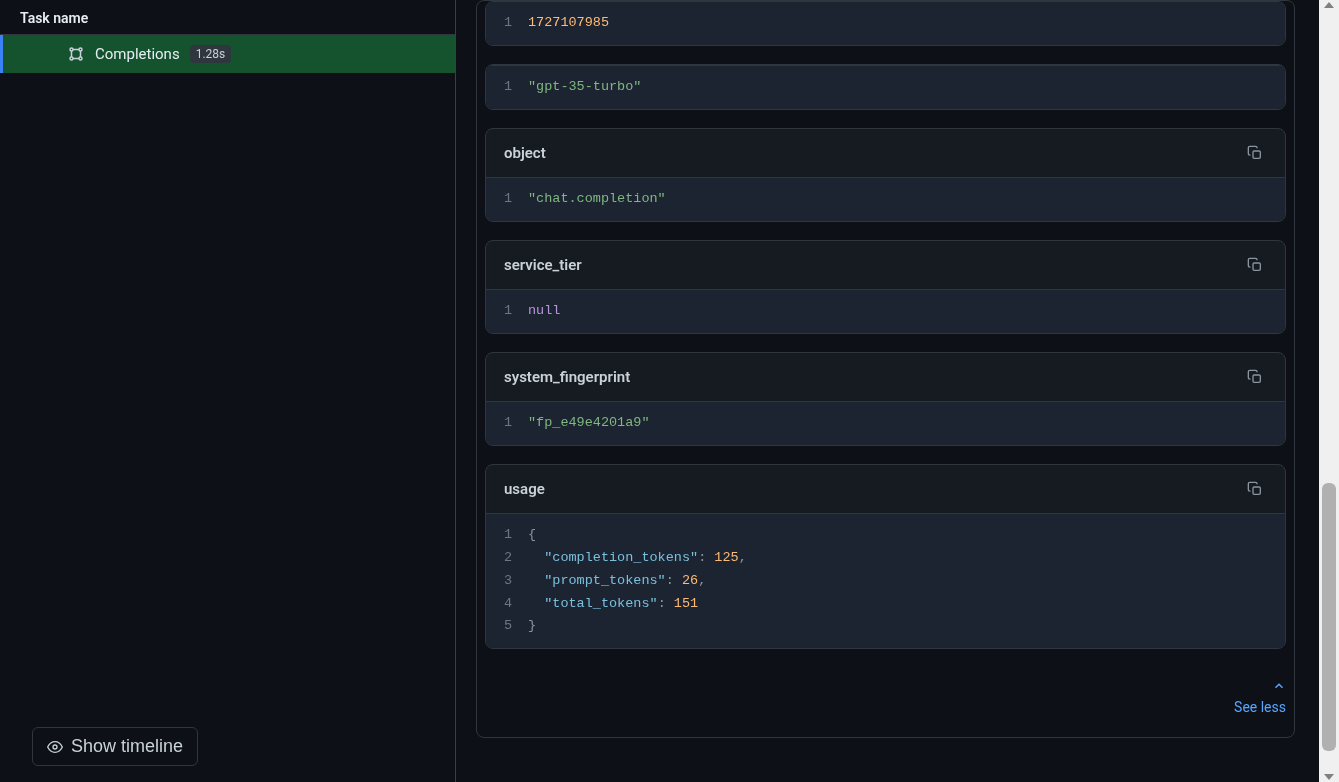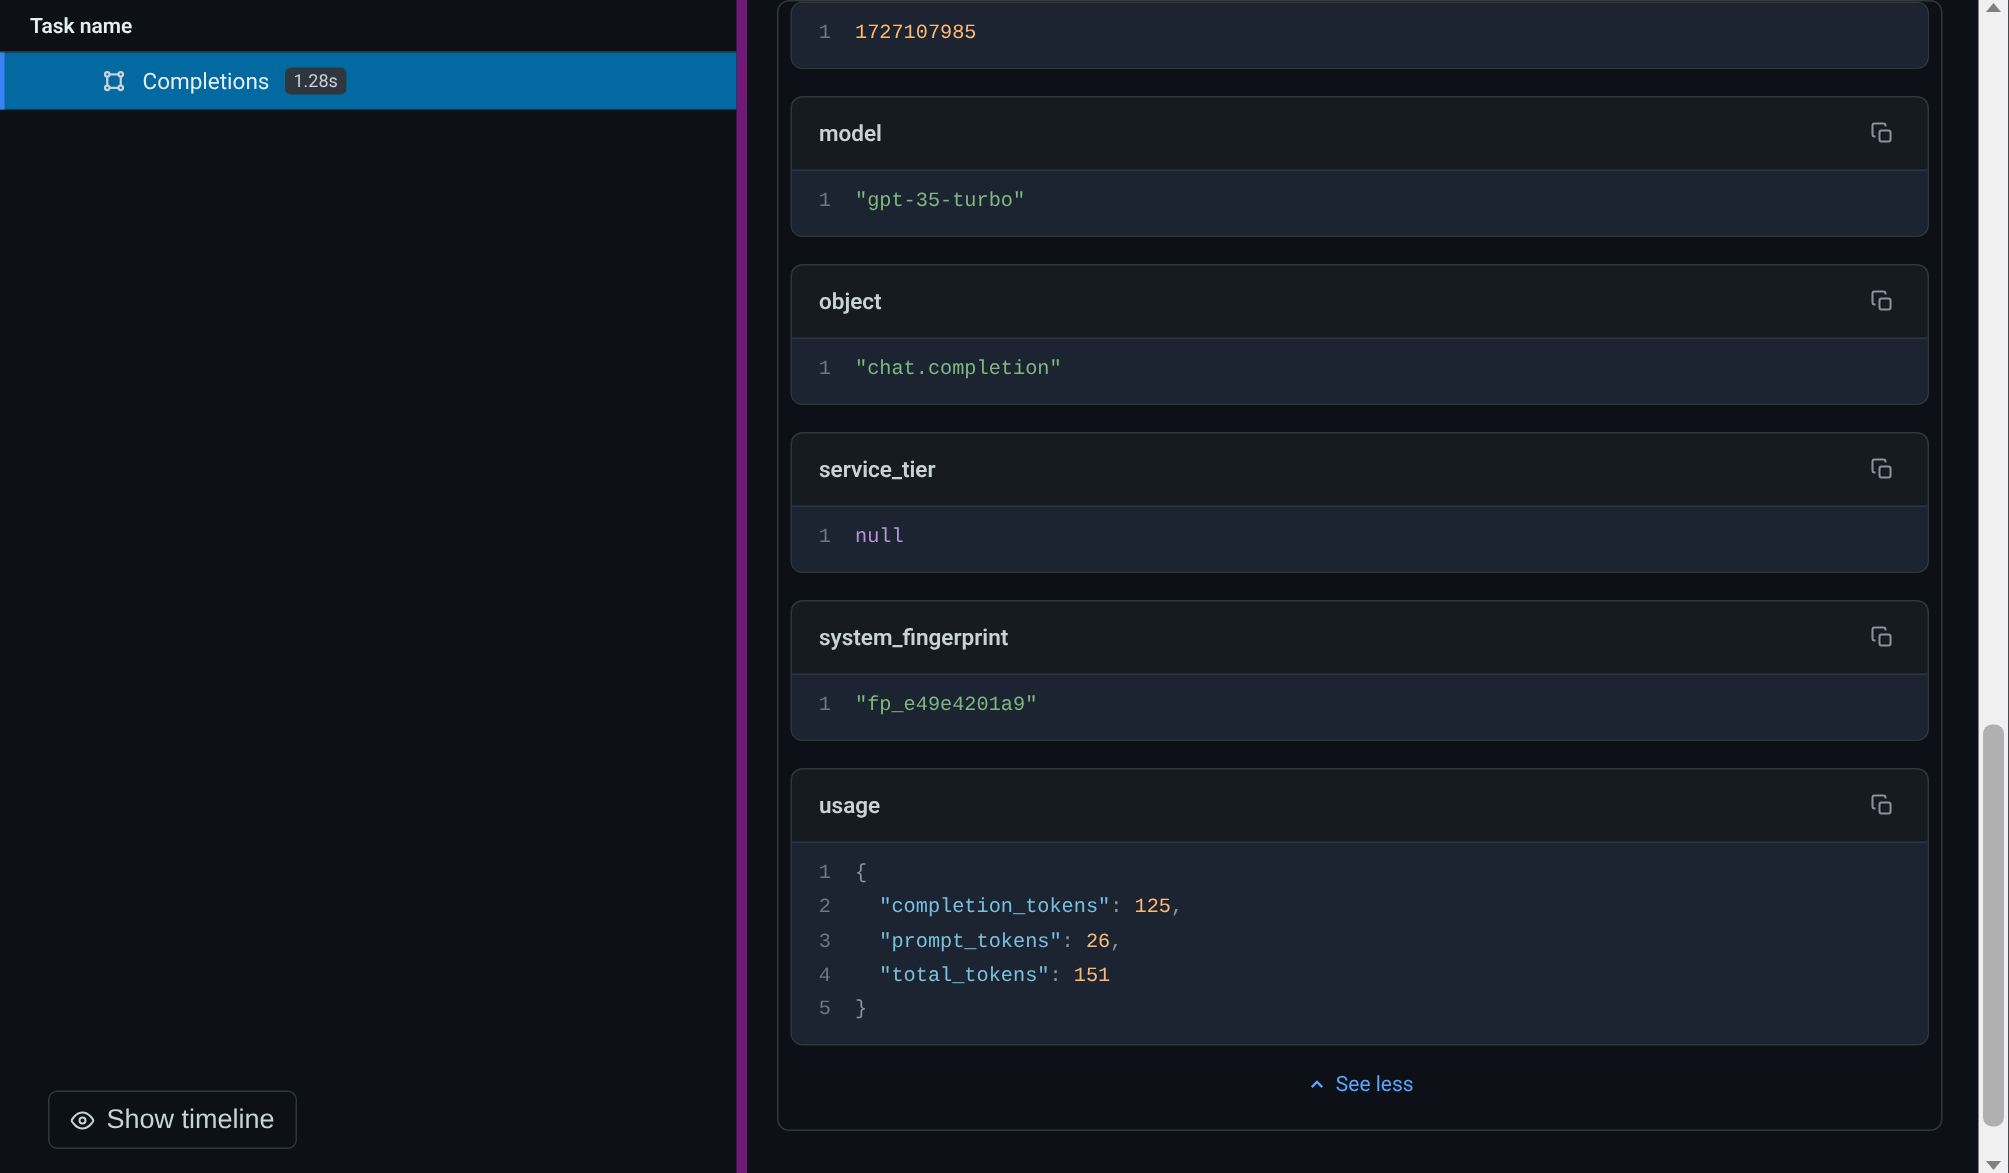--- a/index.html
+++ b/index.html
@@ -6,39 +6,39 @@
     body {
       font-family: -apple-system, BlinkMacSystemFont, "Segoe UI", Roboto, sans-serif;
       background: #0d1117;
       color: #c9d1d9;
       display: flex;
       height: 782px;
       width: 1339px;
       overflow: hidden;
     }
     .sidebar {
-      width: 498px;
+      width: 456px;
       background: #0d1117;
-      border-right: 7px solid #701a75;
+      border-right: 1px solid #701a75;
       display: flex;
       flex-direction: column;
       position: relative;
     }
     .sidebar-header {
       padding: 10px 20px 8px;
       font-weight: 600;
       font-size: 14px;
       color: #e6edf3;
       border-bottom: 1px solid #30363d;
     }
     .task-item {
       display: flex;
       align-items: center;
       padding: 10px 20px 10px 64px;
-      background: #0369a1;
+      background: #14532d;
       border-left: 3px solid #3b82f6;
       gap: 10px;
       cursor: pointer;
     }
     .task-icon {
       width: 18px;
       height: 18px;
       display: flex;
       align-items: center;
       justify-content: center;
@@ -146,28 +146,29 @@
     .line-content {
       white-space: pre;
     }
     .tok-number { color: #fdba74; }
     .tok-string { color: #7fb77e; }
     .tok-null { color: #b895d6; text-align: center; }
     .tok-punc { color: #8b949e; }
     .tok-key { color: #79c0dd; }
     .see-less {
       display: flex;
-      align-items: center;
+      align-items: flex-end;
       justify-content: center;
       gap: 6px;
-      padding: 18px 0 10px;
+      padding: 30px 0 10px;
       color: #58a6ff;
       font-size: 14px;
       cursor: pointer;
       border-top: none;
+      flex-direction: column;
     }
     .outer-wrap {
       border: 1px solid #30363d;
       border-radius: 8px;
       padding: 0 8px 12px 8px;
       margin-top: 0;
     }
     .first-block .code-block { border-top: none; }
     svg { display: block; }
   </style>
@@ -207,31 +208,20 @@
     <div id="cards-container">
         <div class="card first-block">
           <div class="code-block">
             <div class="code-line">
               <span class="line-num">1</span>
               <span class="line-content"><span class="tok-number">1727107985</span></span>
             </div>
           </div>
         </div>
         <div class="card">
-          <div class="card-header">
-            <span>model</span>
-            <button class="copy-btn">
-              <span>
-                <svg width="16" height="16" viewBox="0 0 24 24" fill="none" stroke="currentColor" stroke-width="2">
-                  <rect x="9" y="9" width="11" height="11" rx="2"></rect>
-                  <path d="M5 15H4a2 2 0 0 1-2-2V4a2 2 0 0 1 2-2h9a2 2 0 0 1 2 2v1"></path>
-                </svg>
-              </span>
-            </button>
-          </div>
           <div class="code-block">
             <div class="code-line">
               <span class="line-num">1</span>
               <span class="line-content"><span class="tok-string">"gpt-35-turbo"</span></span>
             </div>
           </div>
         </div>
         <div class="card">
           <div class="card-header">
             <span>object</span>

